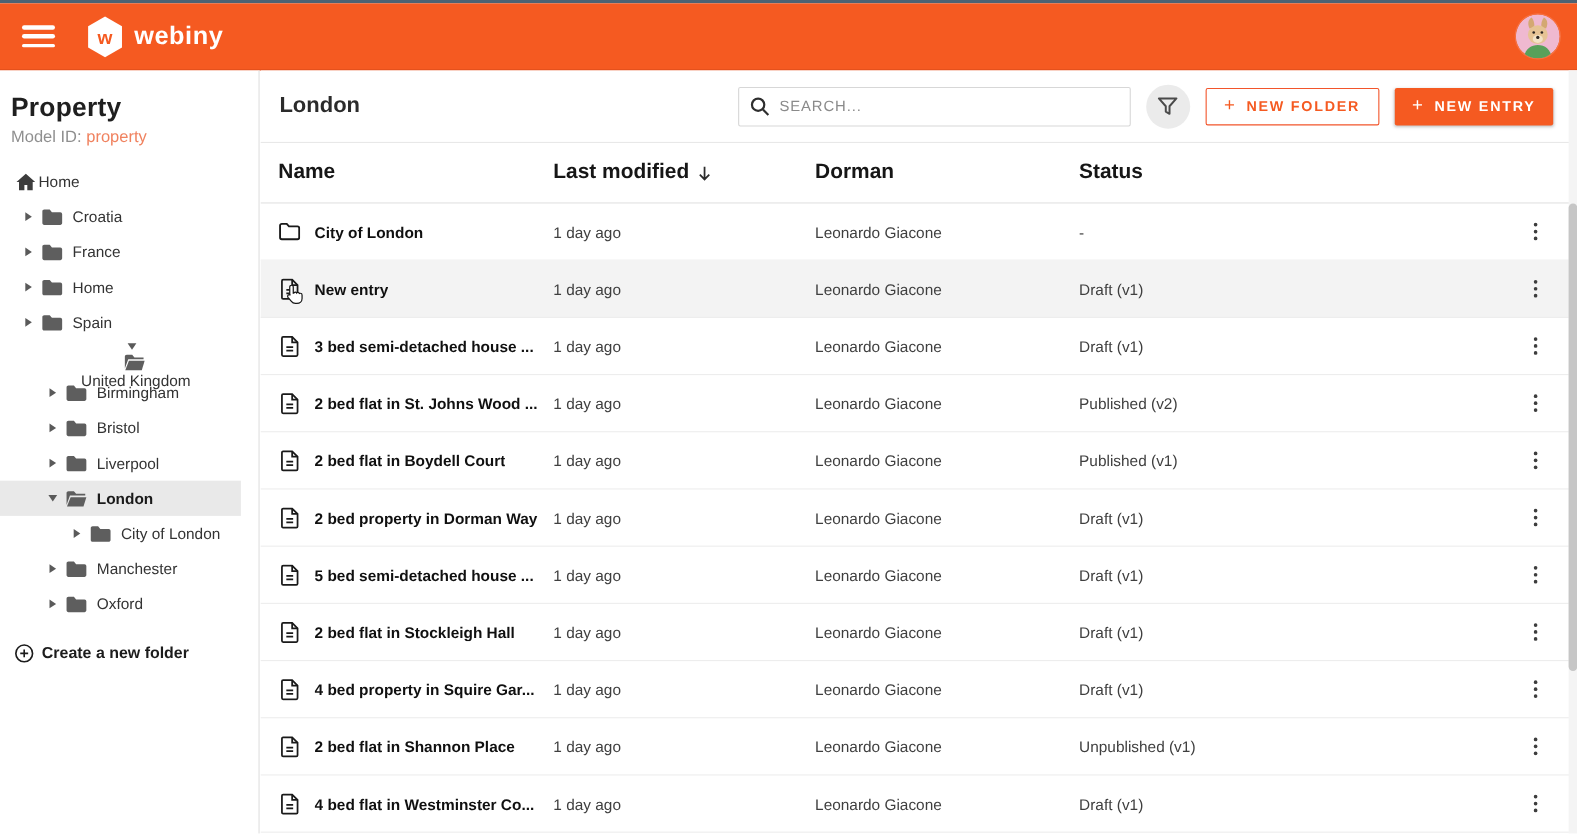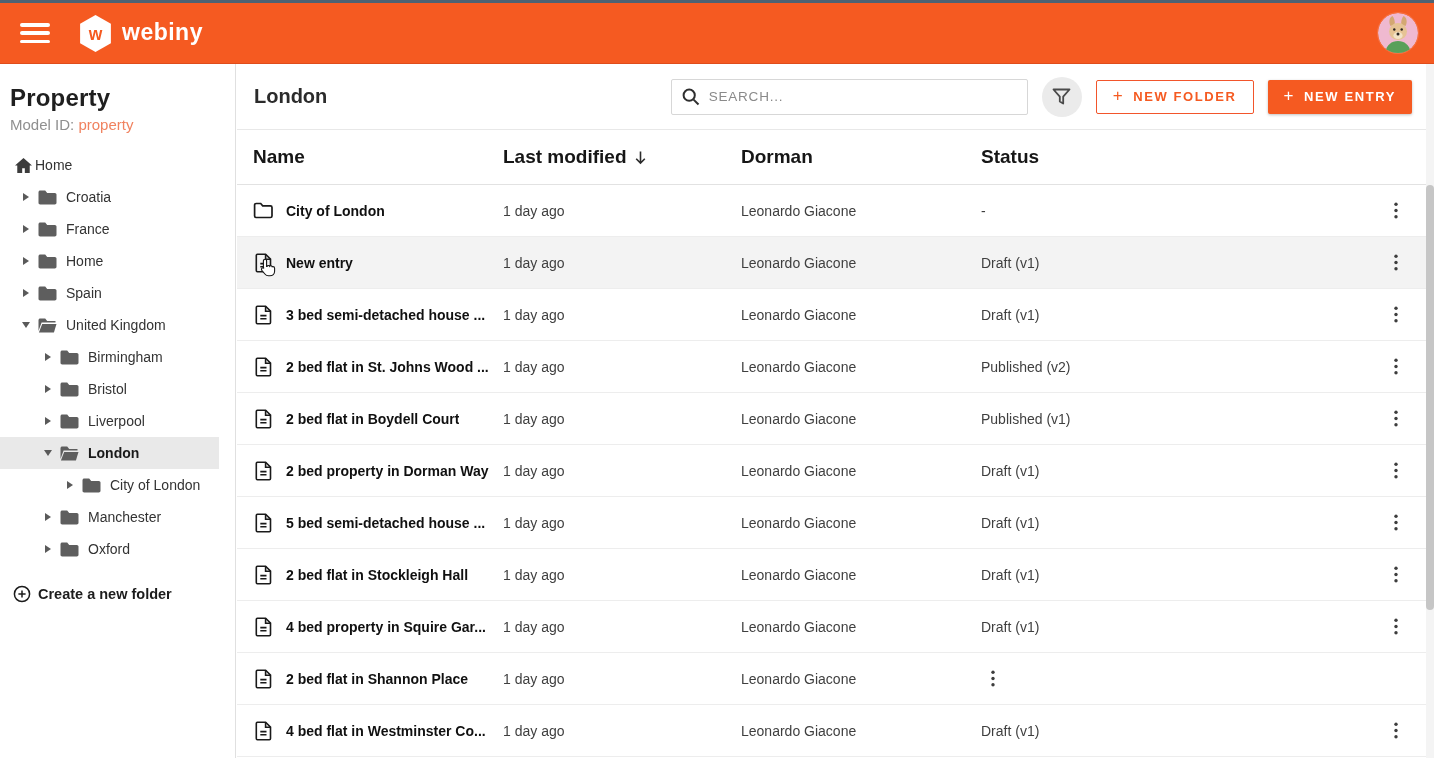--- a/index.html
+++ b/index.html
@@ -157,21 +157,21 @@
         <div class="tree-item" style="padding-left: 20px;">
     <span class="caret right"></span>
     <span class="folder-glyph">
       <svg class="f-closed" width="21" height="17" viewBox="0 0 21 17">
         <path d="M1.5 3.2c0-1 .8-1.7 1.7-1.7h5l2 2.4h7.6c1 0 1.7.8 1.7 1.7v8.2c0 1-.8 1.7-1.7 1.7H3.2c-1 0-1.7-.8-1.7-1.7z" fill="#5e5e5e"></path>
       </svg>
 
     </span>
     <span class="tree-label">Spain</span>
   </div>
-        <div class="tree-item expanded" style="padding-left: 20px;">
+        <div class="tree-item expanded" style="padding-left: 20px; flex-direction: column;">
     <span class="caret down"></span>
     <span class="folder-glyph">
 
       <svg class="f-open" width="21" height="17" viewBox="0 0 21 17">
         <path d="M1.5 3.2c0-1 .8-1.7 1.7-1.7h5l2 2.4h8.3v1.6H4.6L1.5 14z" fill="#5e5e5e"></path>
         <path d="M5.2 7h14.3l-2.6 8.5H1.9z" fill="#5e5e5e"></path>
       </svg>
     </span>
     <span class="tree-label">United Kingdom</span>
   </div>
@@ -524,20 +524,21 @@
           <path d="M2.4 1.3h8.2l4.9 4.9v11.4c0 .6-.5 1.1-1.1 1.1H2.4c-.6 0-1.1-.5-1.1-1.1V2.4c0-.6.5-1.1 1.1-1.1z" fill="none" stroke="#1a1a1a" stroke-width="1.6"></path>
           <path d="M10.6 1.3v4.9h4.9" fill="none" stroke="#1a1a1a" stroke-width="1.6"></path>
           <path d="M5.3 10.6h6.2M5.3 13.8h6.2" stroke="#1a1a1a" stroke-width="1.6"></path>
         </svg>
       </span>
 
       <span class="row-name">2 bed flat in Shannon Place</span>
     </div>
     <div>1 day ago</div>
     <div>Leonardo Giacone</div>
+    <div>Unpublished (v1)</div>
     <div class="kebab">
       <svg width="4" height="17" viewBox="0 0 4 17">
         <circle cx="2" cy="2.2" r="1.7" fill="#3d3d3d"></circle>
         <circle cx="2" cy="8.5" r="1.7" fill="#3d3d3d"></circle>
         <circle cx="2" cy="14.8" r="1.7" fill="#3d3d3d"></circle>
       </svg>
     </div>
   </div>
         <div class="trow grid-cols type-entry">
     <div class="name-cell">

